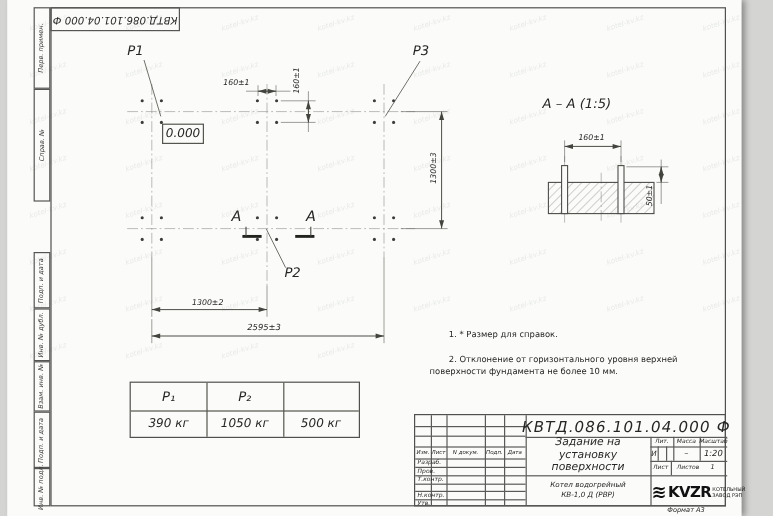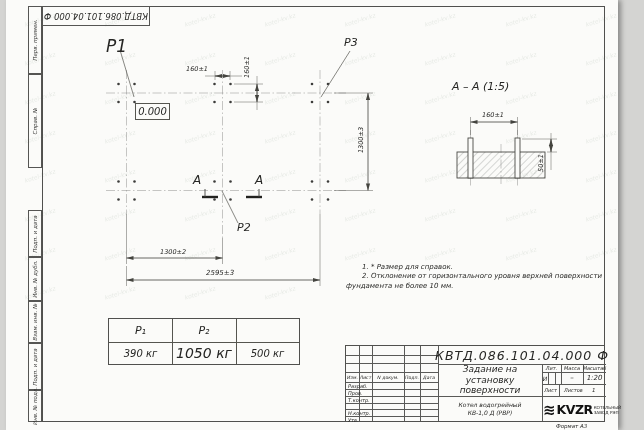--- a/index.html
+++ b/index.html
@@ -10,21 +10,21 @@
   svg.lines{position:absolute;left:0;top:0;z-index:2;}
   .frame{position:absolute;left:42px;top:6px;width:563px;height:416px;border:1.2px solid #50504e;z-index:2;box-sizing:border-box;}
   .mbox{position:absolute;border:1px solid #55555३;border:1px solid #555553;display:flex;align-items:center;justify-content:center;z-index:3;box-sizing:border-box;background:transparent;}
   .mbox span{transform:rotate(-90deg);white-space:nowrap;font-size:5.5px;font-style:italic;color:#3a3a38;}
   .lbl{position:absolute;font-style:italic;color:#262624;white-space:nowrap;z-index:4;}
   .rot{transform:rotate(-90deg);transform-origin:center;text-align:center;}
   .dim{font-size:6.5px;}
   .stamp180{position:absolute;left:42px;top:6px;width:108px;height:20px;border:1px solid #555553;box-sizing:border-box;display:flex;align-items:center;justify-content:center;z-index:4;}
   .stamp180 span{transform:rotate(180deg);font-size:8.5px;font-style:italic;color:#2c2c2a;white-space:nowrap;}
   .notes{position:absolute;left:346px;top:263px;width:263px;z-index:4;}
-  .notes p{margin:0;font-size:7px;line-height:9.4px;font-style:italic;color:#262624;text-indent:16px;}
+  .notes p{margin:12px;font-size:7px;line-height:9.4px;color:#262624;text-indent:16px;}
   .ltab{position:absolute;left:108px;top:318px;width:192px;height:47px;border:1.1px solid #50504e;z-index:4;box-sizing:border-box;}
   .ltab .c{position:absolute;display:flex;align-items:center;justify-content:center;font-style:italic;color:#262624;box-sizing:border-box;}
   .tb{position:absolute;left:345px;top:345px;width:260px;height:77px;border:1.2px solid #50504e;z-index:4;box-sizing:border-box;}
   .tb .hl{position:absolute;height:1px;background:#5a5a58;}
   .tb .vl{position:absolute;width:1px;background:#5a5a58;}
   .tb .tc{position:absolute;display:flex;align-items:center;justify-content:center;font-style:italic;color:#262624;white-space:nowrap;box-sizing:border-box;}
   .tb .tl{position:absolute;font-style:italic;color:#262624;white-space:nowrap;}
   .logo{position:absolute;left:197px;top:51px;width:62px;height:25px;display:flex;align-items:center;justify-content:flex-start;gap:1px;}
   .logo .ic{font-size:15px;font-weight:bold;color:#111;line-height:10px;font-style:normal;}
   .logo .nm{font-size:12.5px;font-weight:bold;color:#111;font-style:normal;letter-spacing:-0.5px;}
@@ -216,21 +216,21 @@
   <div class="mbox" style="left:28px;top:301px;width:14px;height:42px;">
       <span>Взам. инв. №</span>
     </div>
   <div class="mbox" style="left:28px;top:343px;width:14px;height:47px;">
       <span>Подп. и дата</span>
     </div>
   <div class="mbox" style="left:28px;top:390px;width:14px;height:32px;">
       <span>Инв. № подл.</span>
     </div>
 
-  <div class="lbl" style="left:106px;top:36px;font-size:17px;text-align:center;">P1</div>
+  <div class="lbl" style="left:106px;top:36px;font-size:11px;text-align:center;">P1</div>
   <div class="lbl" style="left:344px;top:36px;font-size:11px;">P3</div>
   <div class="lbl" style="left:237px;top:221px;font-size:11px;">P2</div>
   <div class="lbl" style="left:135px;top:103px;width:33px;height:15px;border:0.9px solid #55554f;display:flex;align-items:center;justify-content:center;font-size:10px;">0.000</div>
   <div class="lbl" style="left:193px;top:173px;font-size:12px;">А</div>
   <div class="lbl" style="left:255px;top:173px;font-size:12px;">А</div>
 
   <div class="lbl dim" style="left:186px;top:65px;">160±1</div>
   <div class="lbl dim rot" style="left:228px;top:62px;width:40px;height:10px;">160±1</div>
   <div class="lbl dim rot" style="left:342px;top:135px;width:40px;height:10px;">1300±3</div>
   <div class="lbl dim" style="left:160px;top:248px;">1300±2</div>
@@ -245,21 +245,21 @@
     <p>2. Отклонение от горизонтального уровня верхней поверхности фундамента не более 10 мм.</p>
   </div>
 
   <div class="ltab">
     <div style="position:absolute;left:63px;top:0;width:1px;height:45px;background:#55554f;"></div>
     <div style="position:absolute;left:127px;top:0;width:1px;height:45px;background:#55554f;"></div>
     <div style="position:absolute;left:0;top:23px;width:190px;height:1px;background:#55554f;"></div>
     <div class="c" style="left:0;top:0;width:63px;height:23px;font-size:11px;">P₁</div>
     <div class="c" style="left:63px;top:0;width:64px;height:23px;font-size:11px;">P₂</div>
     <div class="c" style="left:0;top:23px;width:63px;height:22px;font-size:10px;">390 кг</div>
-    <div class="c" style="left:63px;top:23px;width:64px;height:22px;font-size:14px;">1050 кг</div>
+    <div class="c" style="left:63px;top:23px;width:64px;height:22px;font-size:10px;">1050 кг</div>
     <div class="c" style="left:127px;top:23px;width:63px;height:22px;font-size:10px;">500 кг</div>
   </div>
 
   <div class="tb">
 
     <div class="vl" style="left:13px;top:0;height:75px;"></div>
     <div class="vl" style="left:26px;top:0;height:75px;"></div>
     <div class="vl" style="left:58px;top:0;height:75px;"></div>
     <div class="vl" style="left:74px;top:0;height:75px;"></div>
     <div class="vl" style="left:92px;top:0;height:75px;"></div>

